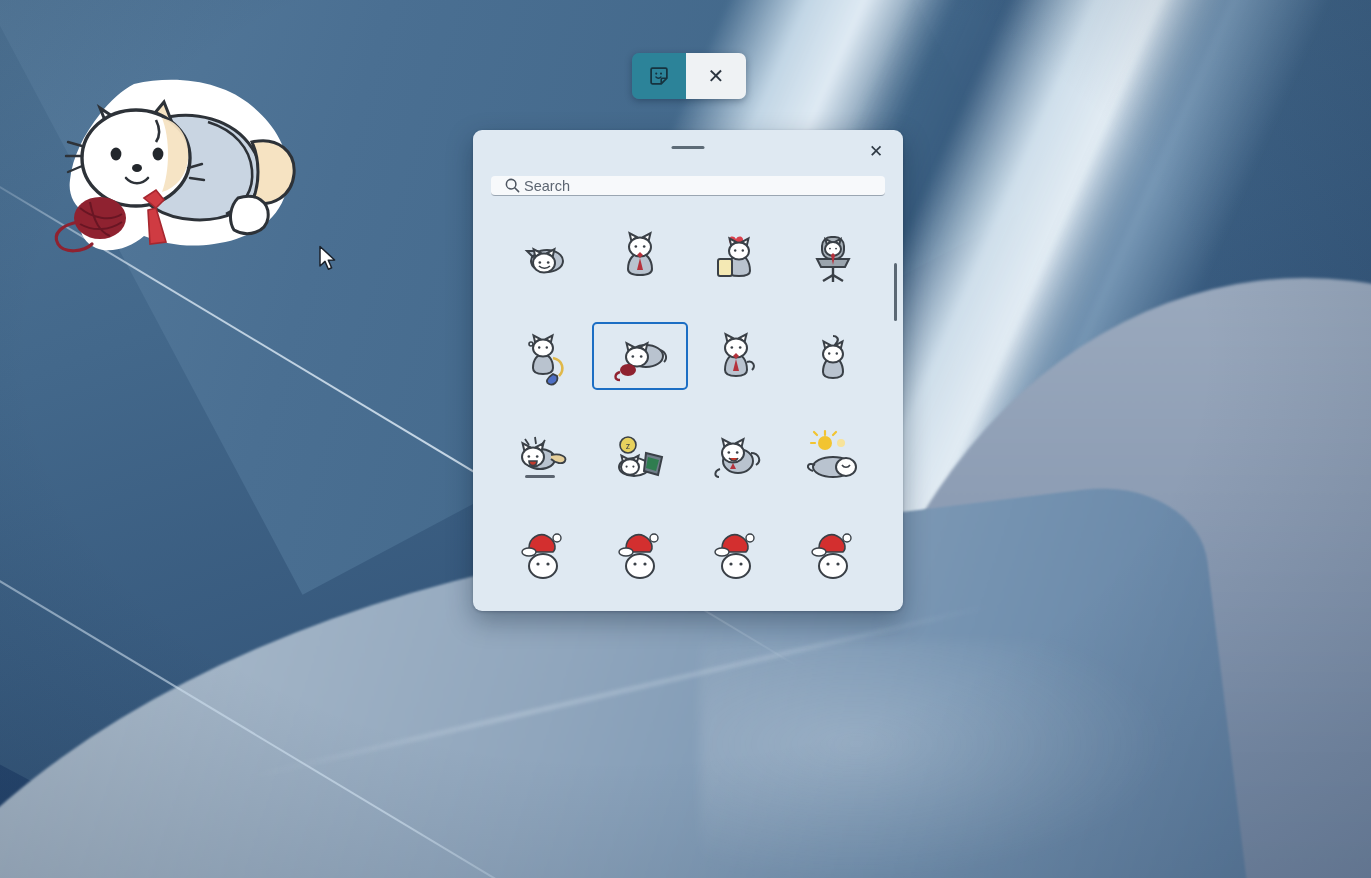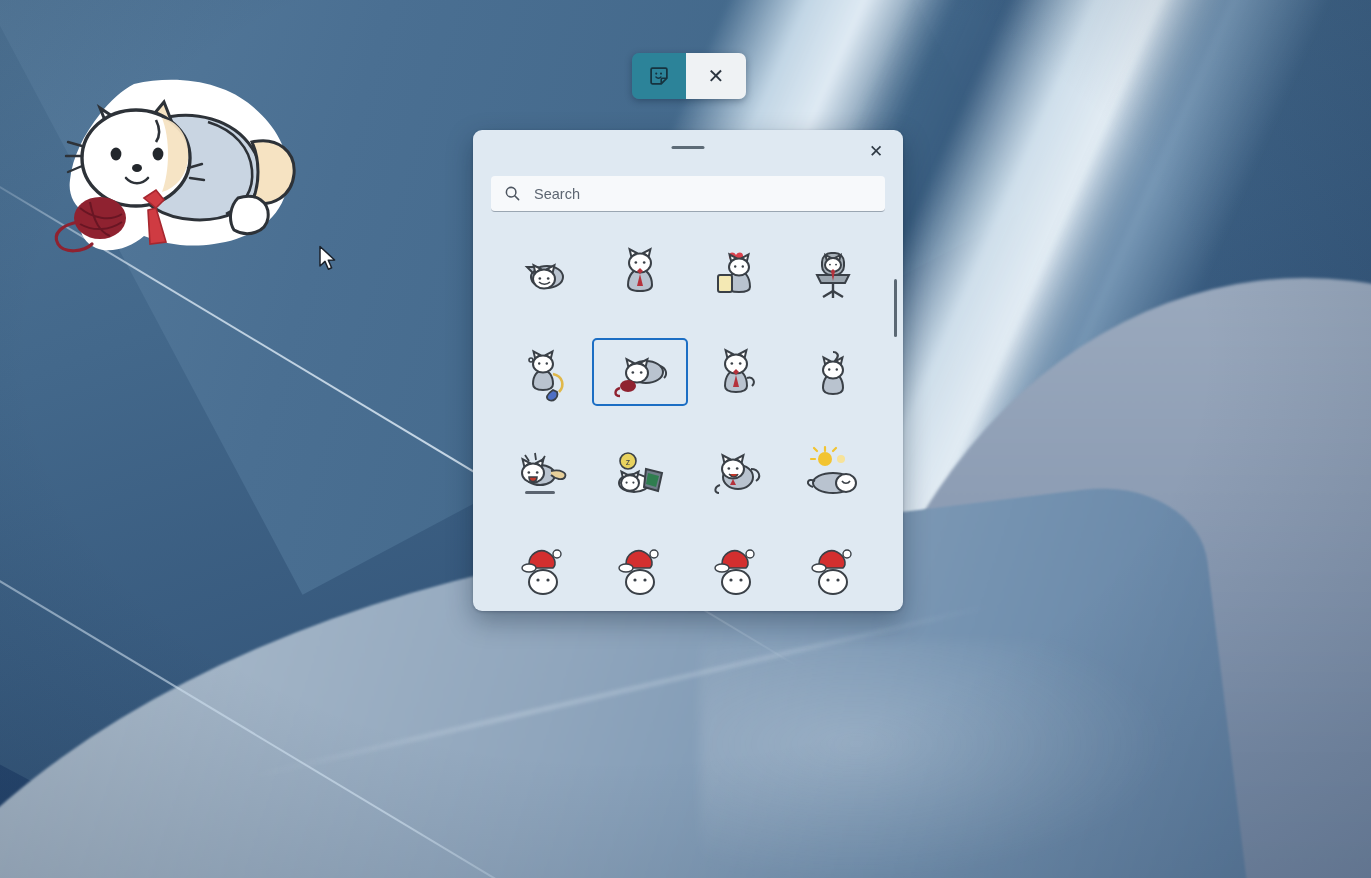--- a/index.html
+++ b/index.html
@@ -117,22 +117,22 @@
     position:absolute; left:50%; top:16px; transform:translateX(-50%);
     width:33px; height:3px; border-radius:2px; background:#5d6b77; cursor:grab;
   }
   #panel-close{
     position:absolute; right:10px; top:5px; width:34px; height:32px;
     display:flex; align-items:center; justify-content:center;
     font-size:17px; color:#2f3a45; border-radius:4px; cursor:pointer;
   }
   #search-row{ padding:0 18px; }
   #search-box{
-    display:flex; align-items:center; gap:13px;
-    height:36px; background:#f7f9fb; border-radius:4px;
+    display:flex; align-items:center; gap:3px;
+    height:20px; background:#f7f9fb; border-radius:4px;
     border-bottom:1px solid #9aa6b2; padding:0 13px;
   }
   #search-input{
     border:0; outline:0; background:transparent; flex:1;
     font-family:"Liberation Sans", sans-serif; font-size:14.5px; color:#4d5560;
   }
   #search-input::placeholder{ color:#5d6672; opacity:1; }
 
   #grid-wrap{ position:relative; height:400px; margin-top:25px; overflow:hidden; }
   #grid{

